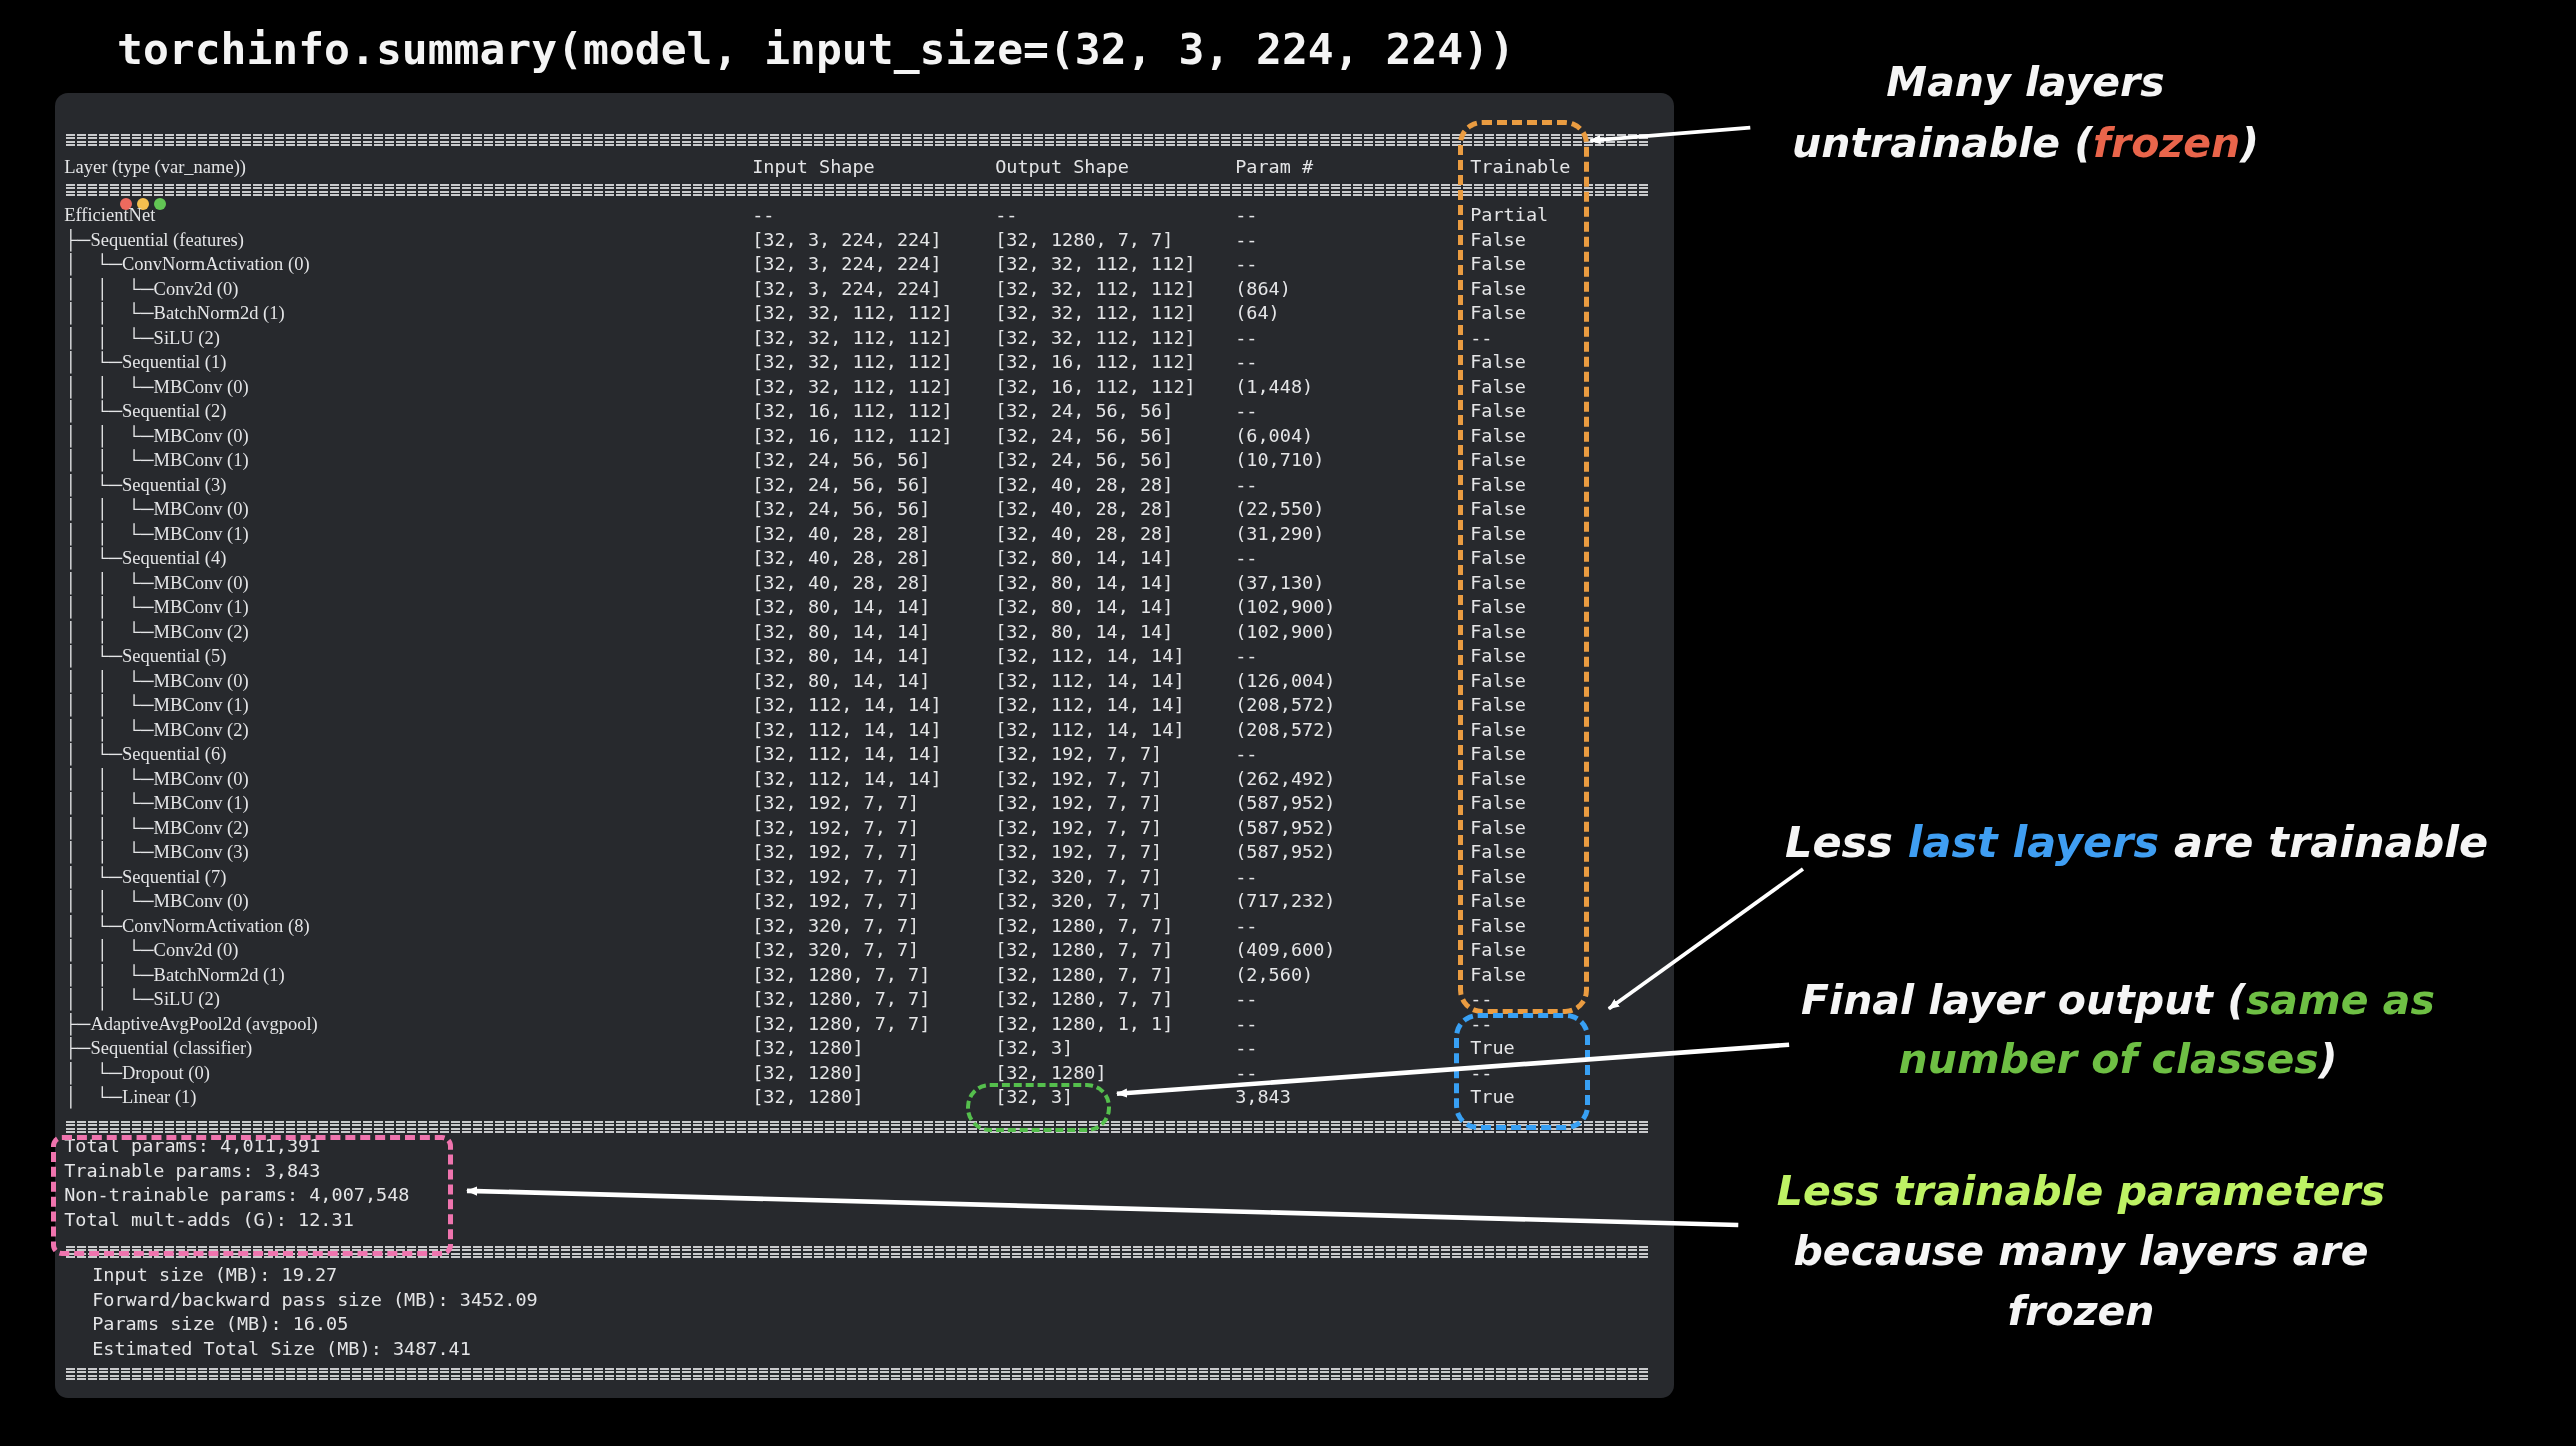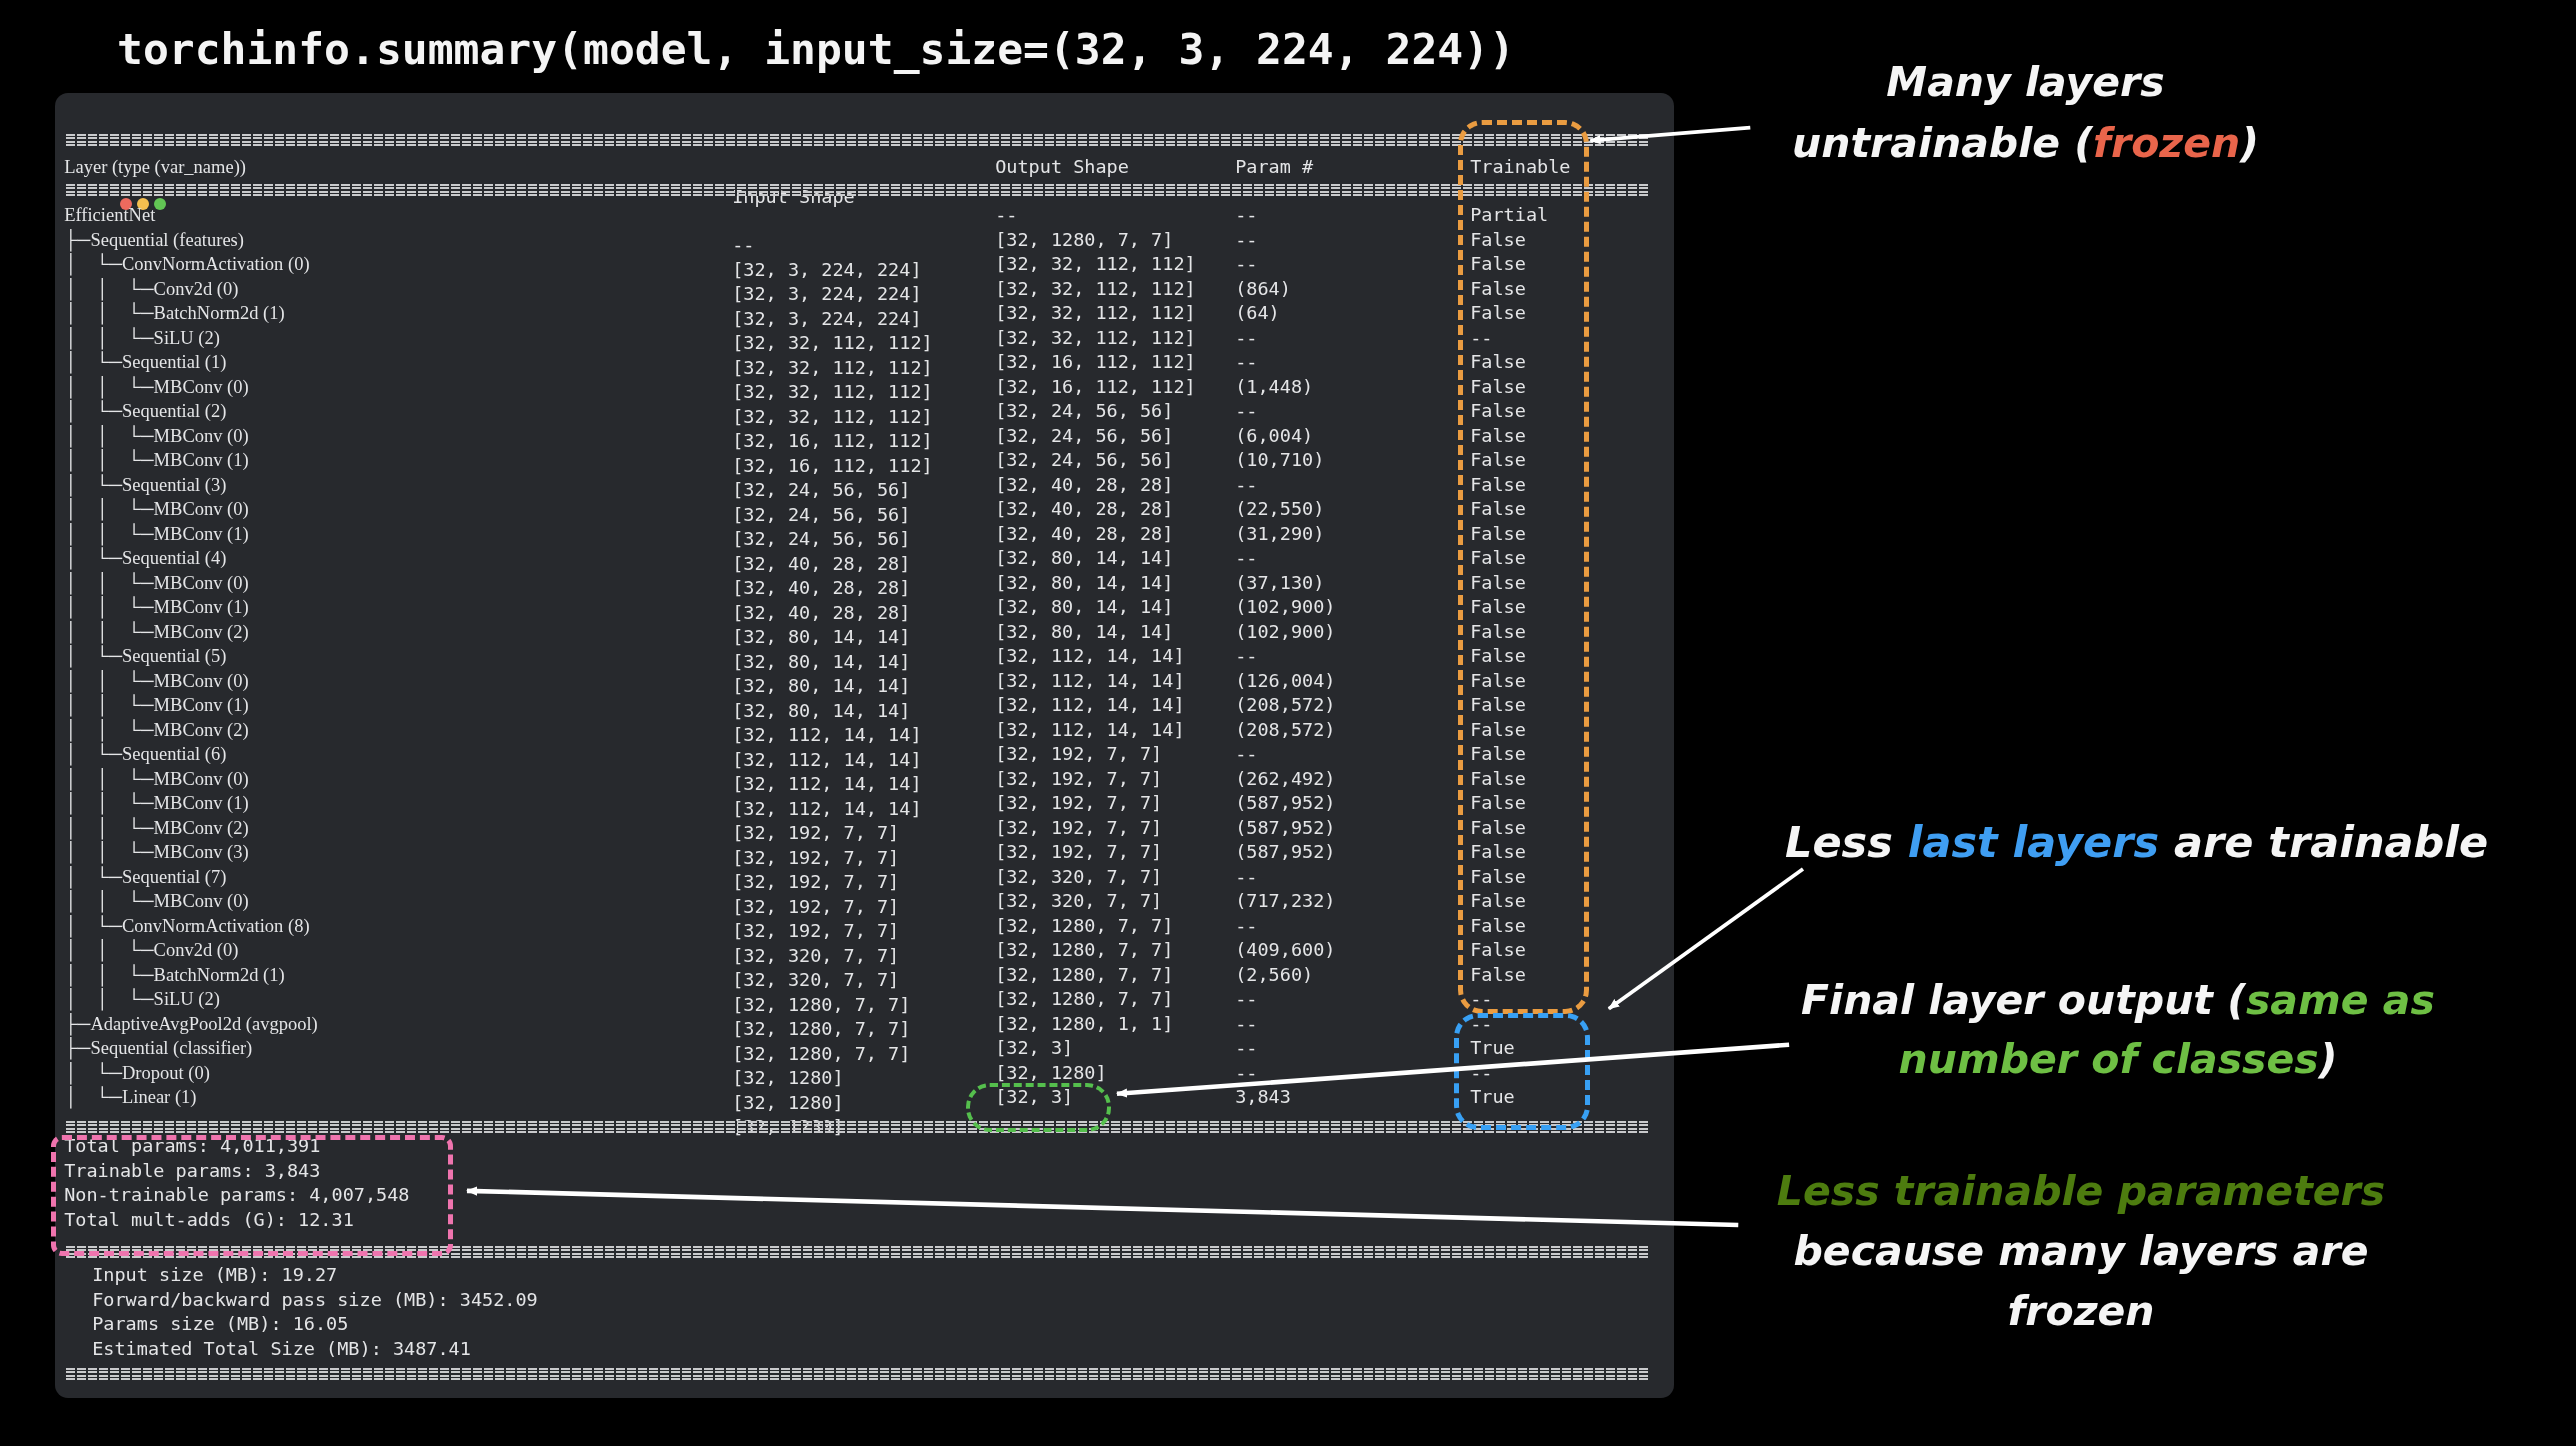--- a/index.html
+++ b/index.html
@@ -22,21 +22,21 @@
   .sep{position:absolute;left:64px;width:1585px;height:12px;
        background:
          repeating-linear-gradient(90deg,#27292d 0 1.8px,transparent 1.8px 11px),
          repeating-linear-gradient(180deg,#c9cacc 0 1.8px,transparent 1.8px 3.4px);}
   .sep1{top:134px;} .sep2{top:184px;} .sep3{top:1122px;} .sep4{top:1246px;} .sep5{top:1368px;}
 
   .trow,.hrow{position:absolute;left:64px;width:1585px;height:25px;}
   .hrow{top:155px;}
   .cells{position:relative;height:24.5px;}
   .cells span{position:absolute;top:0;line-height:24.5px;font-size:18.5px;color:#e4e5e7;white-space:pre;}
-  .c0{left:0;font-family:Liberation Serif, serif;} .c1{left:668px;margin-top:30px;} .c2{left:931px;} .c3{left:1171px;text-align:right;} .c4{left:1406px;}
+  .c0{left:0;font-family:Liberation Serif, serif;} .c1{left:688px;} .c2{left:931px;} .c3{left:1171px;text-align:right;} .c4{left:1406px;}
   .rows-host{position:absolute;left:64px;top:203px;width:1585px;}
   .sumblock{position:absolute;left:64px;width:1585px;font-size:18.5px;color:#e4e5e7;}
   .sumblock div{line-height:24.5px;white-space:pre;}
   .sum1{top:1135px;} .sum2{top:1263px;margin-left:28px;}
 
   
   .obox{position:absolute;left:1458px;top:120px;width:121px;height:884px;
         border:5.5px dashed #ea9c41;border-radius:24px;}
   .bbox{position:absolute;left:1454px;top:1013px;width:126px;height:107px;
         border:5.5px dashed #38a0f4;border-radius:24px;}
@@ -48,21 +48,21 @@
   
   .note{position:absolute;color:#f5f5f5;font-family:"DejaVu Sans","Liberation Sans",sans-serif;
         font-style:italic;font-weight:600;}
   .note-frozen{left:1748px;top:52px;width:555px;text-align:center;font-size:41px;line-height:61px;}
   .note-last{left:1785px;top:816px;font-size:43px;line-height:52px;white-space:nowrap;}
   .note-final{left:1748px;top:971px;width:740px;text-align:center;font-size:41px;line-height:59px;}
   .note-less{left:1711px;top:1161px;width:740px;text-align:center;font-size:41px;line-height:60px;}
   .hl-frozen{color:#e9654b;}
   .hl-blue{color:#3f9ef2;}
   .hl-green{color:#6ebf44;}
-  .hl-pink{color:#4d7c0f;}
+  .hl-pink{color:#bef264;}
 
   .arrows{position:absolute;left:0;top:0;width:2576px;height:1446px;pointer-events:none;}
 </style>
 </head>
 <body>
 
 <div id="app">
 
   <div class="page-title">torchinfo.summary(model, input_size=(32, 3, 224, 224))</div>
 

